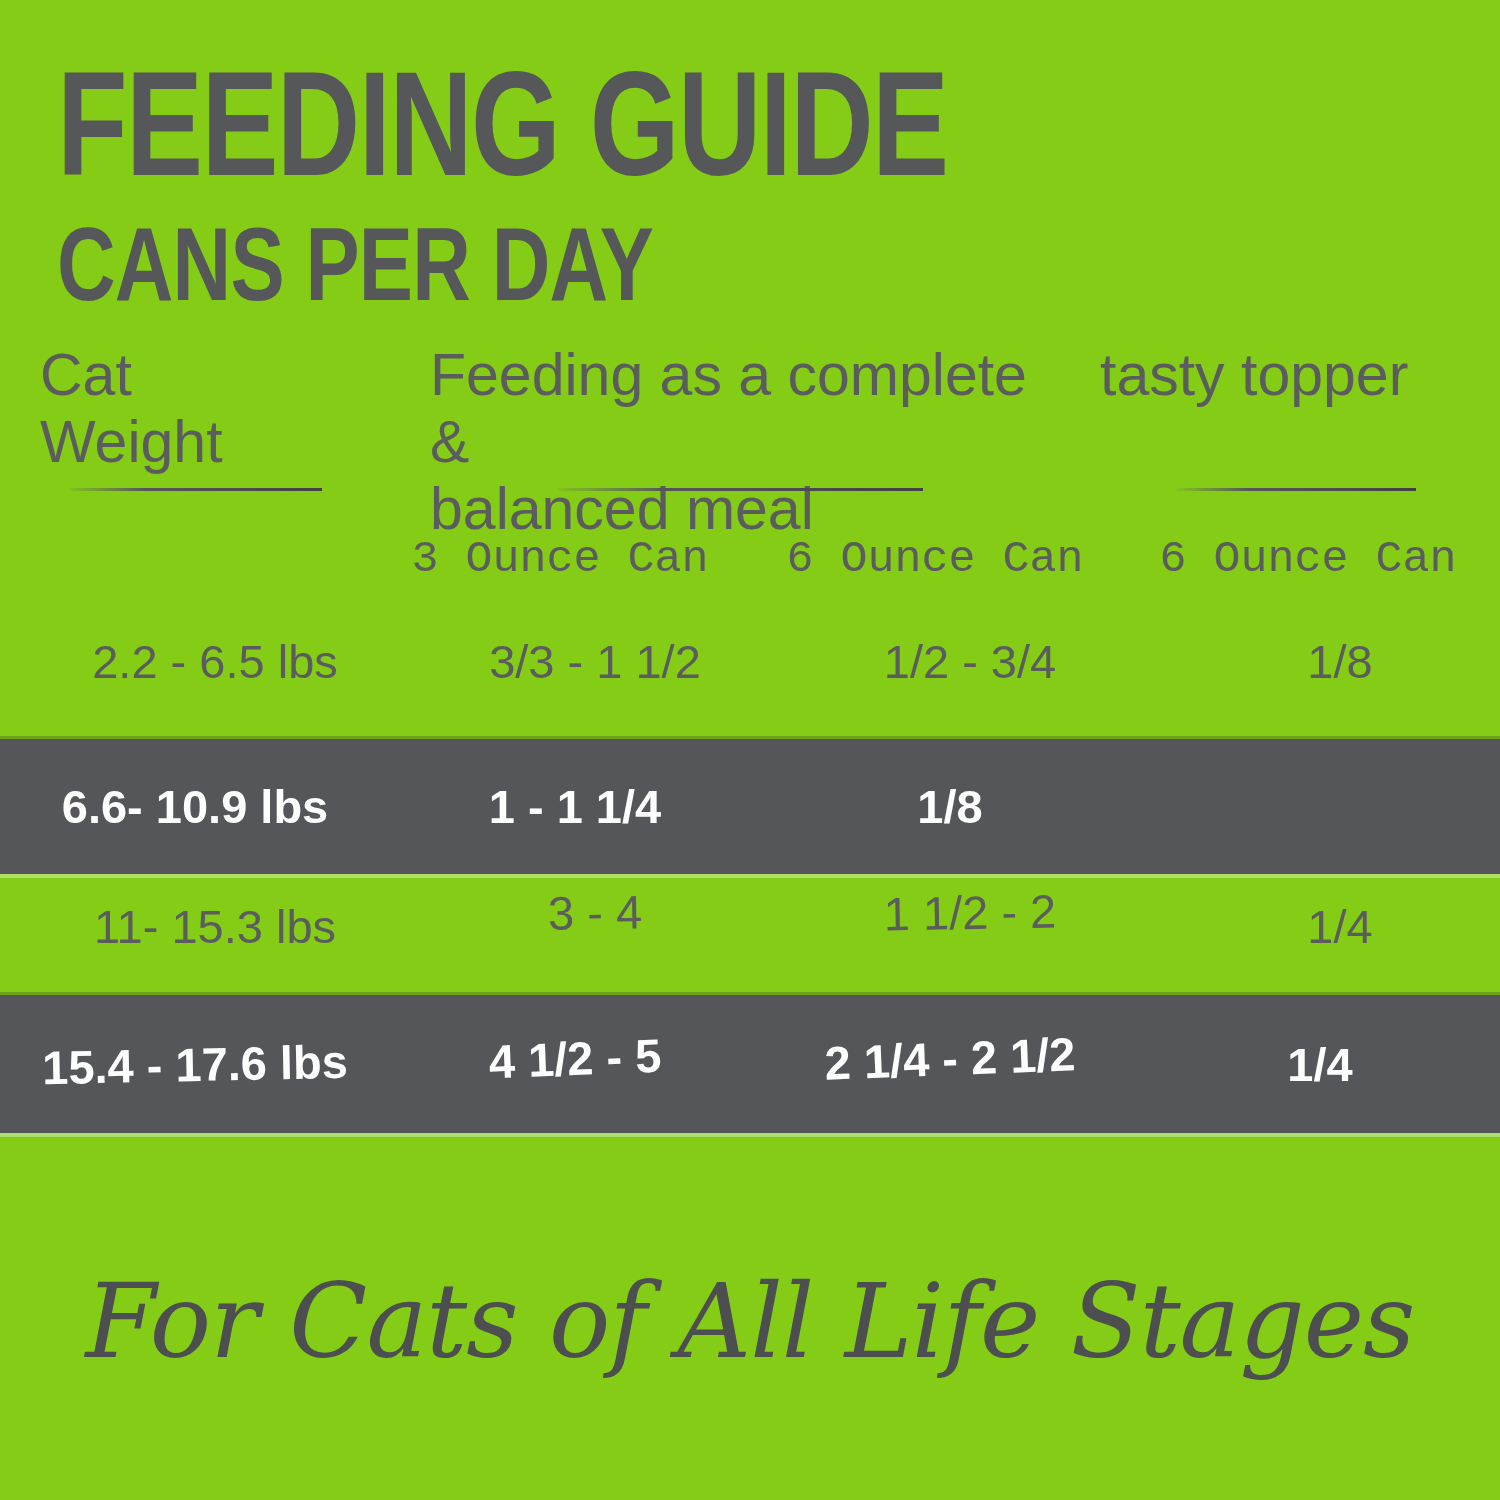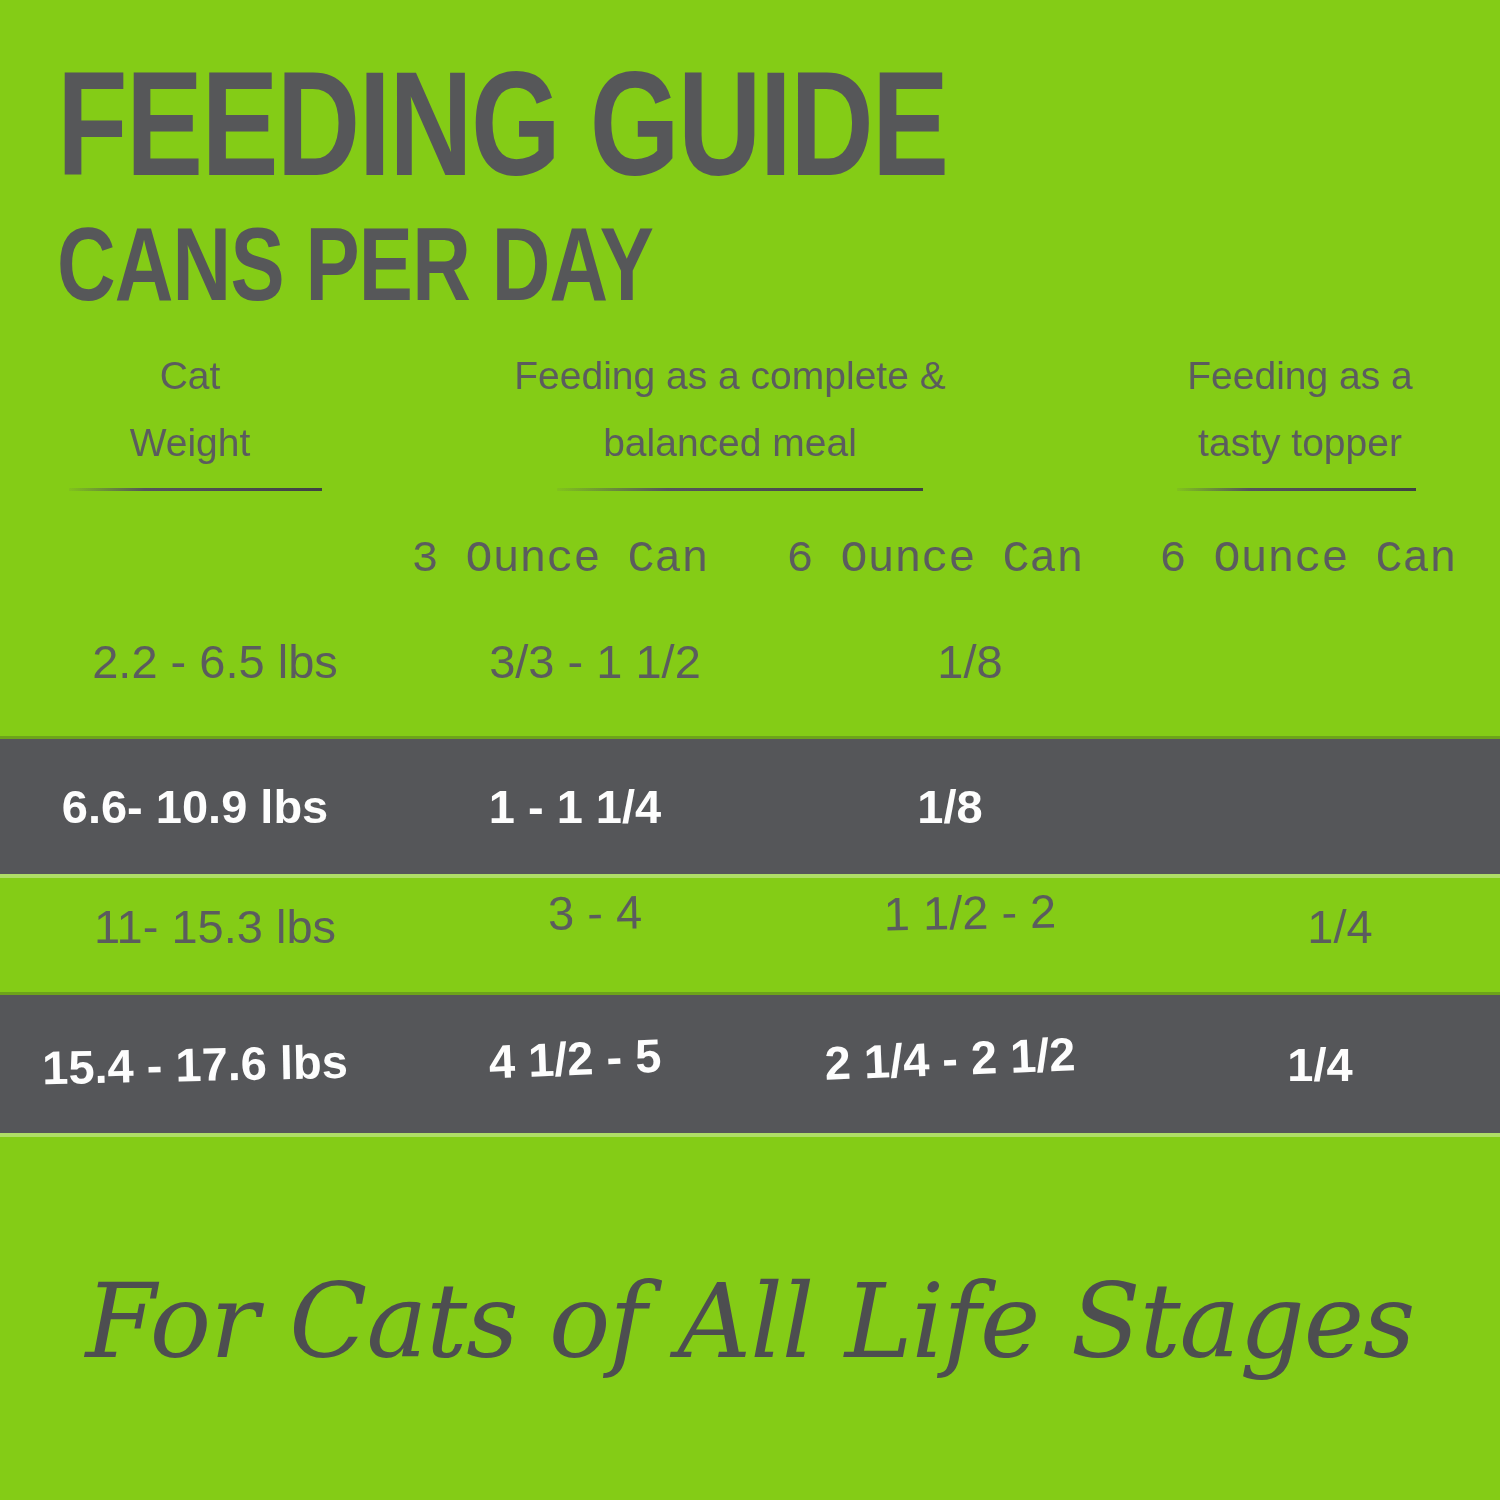--- a/index.html
+++ b/index.html
@@ -39,22 +39,21 @@
     white-space: nowrap;
     color: #565759;
     transform: scaleX(0.78);
     transform-origin: left top;
   }
 
   
   .group-label {
     position: absolute;
     top: 342px;
-    text-align: center;
-    font-size: 39px;
+    font-size: 59px;
     line-height: 67px;
     font-weight: 400;
     color: #5b5c5e;
   }
   .group-cat    { left: 40px;   width: 300px; }
   .group-meal   { left: 430px;  width: 600px; }
   .group-topper { left: 1100px; width: 400px; }
 
   .underline {
     position: absolute;
@@ -137,35 +136,35 @@
 
   <div class="group-label group-cat">
     <div>Cat</div>
     <div>Weight</div>
   </div>
   <div class="group-label group-meal">
     <div>Feeding as a complete &amp;</div>
     <div>balanced meal</div>
   </div>
   <div class="group-label group-topper">
-    <div>Feeding as a</div>
     <div>tasty topper</div>
   </div>
 
   <div class="underline underline-1"></div>
   <div class="underline underline-2"></div>
   <div class="underline underline-3"></div>
 
   <div class="subheader subheader-1">3 Ounce Can</div>
   <div class="subheader subheader-2">6 Ounce Can</div>
   <div class="subheader subheader-3">6 Ounce Can</div>
 
   <div class="row row-1 row-light">
     <div class="cell cell-1">2.2 - 6.5 lbs</div>
     <div class="cell cell-2">3/3 - 1 1/2</div>
+    <div class="cell cell-3">1/2 - 3/4</div>
     <div class="cell cell-4">1/8</div>
   </div>
 
   <div class="row row-2 row-dark">
     <div class="cell cell-1">6.6- 10.9 lbs</div>
     <div class="cell cell-3">1 - 1 1/4</div>
     <div class="cell cell-4">1/8</div>
   </div>
 
   <div class="row row-3 row-light">

